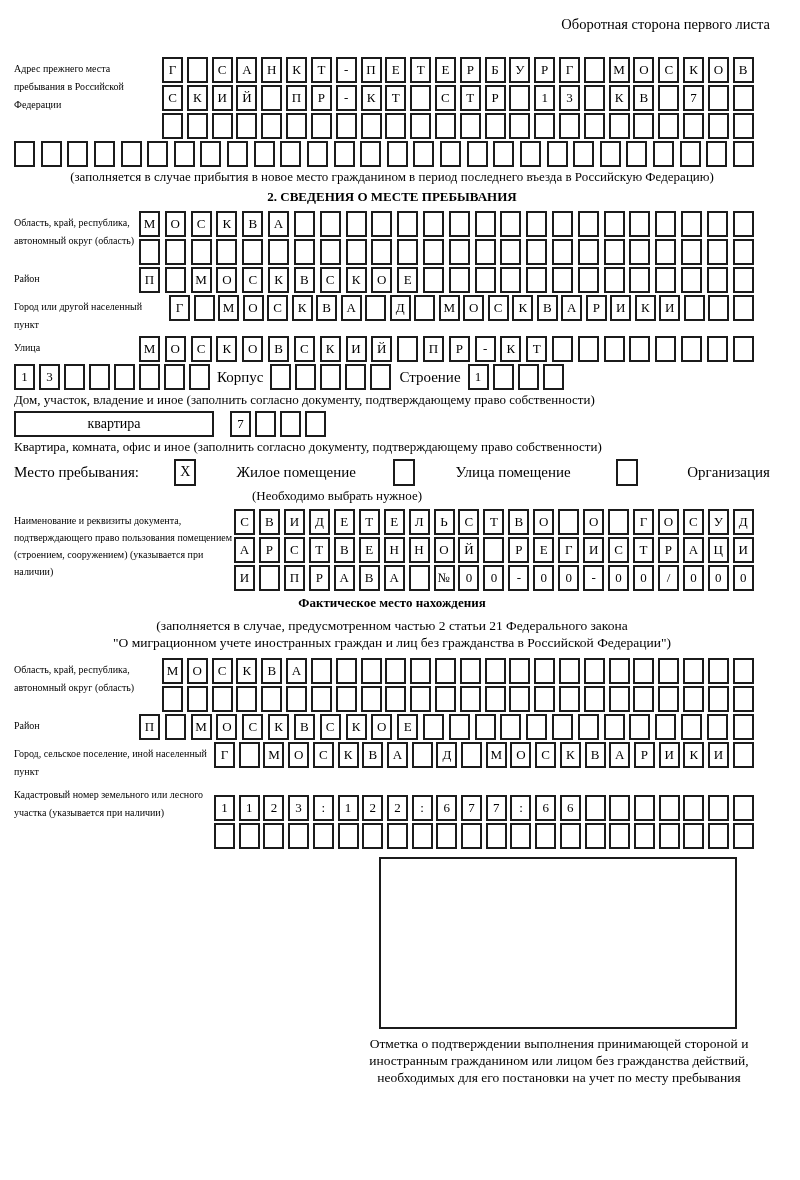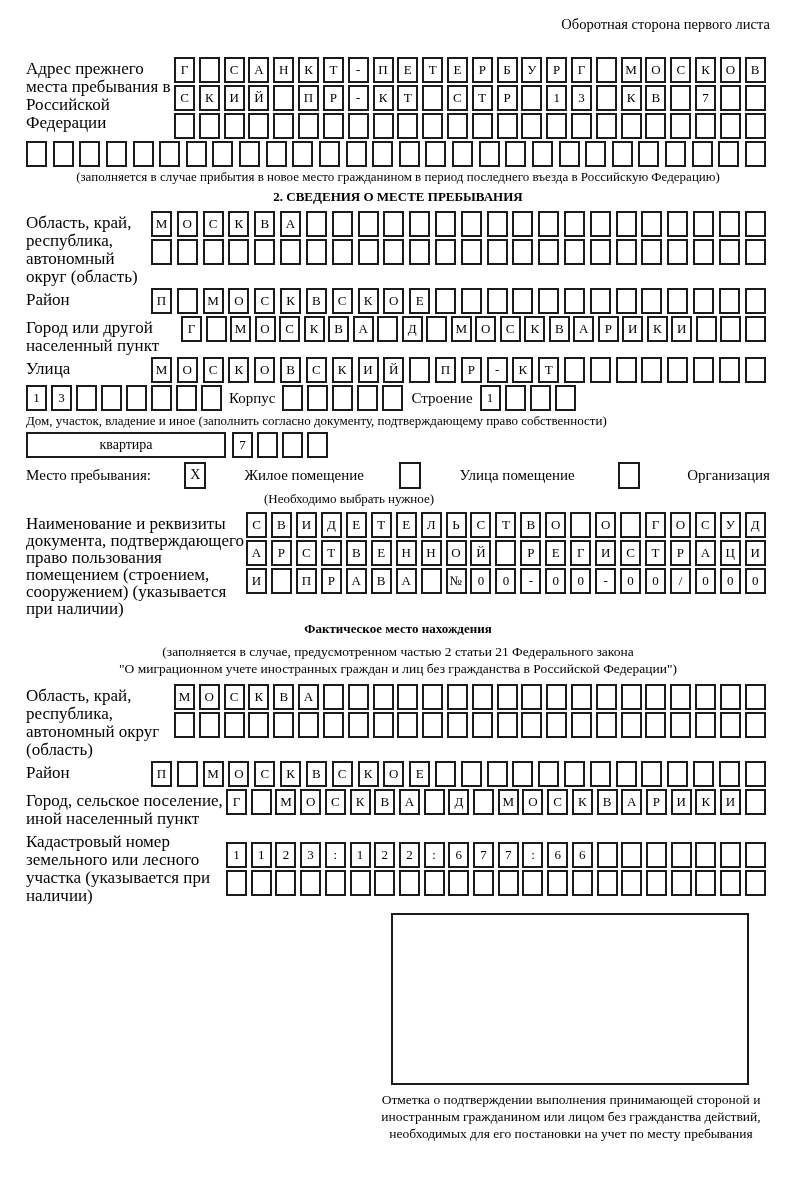--- a/index.html
+++ b/index.html
@@ -2,26 +2,26 @@
 <html><head>
 <meta charset="utf-8">
 <style>
   * { box-sizing: border-box; }
   html,body { margin:0; padding:0; background:#ffffff; }
   body {
     width:800px;
     color:#000;
     font-family:"Liberation Serif","DejaVu Serif",serif;
   }
-  .page { width:800px; height:1180px; padding:16px 30px 0 26px; overflow:hidden; background:#fff; }
+  .page { width:800px; height:1180px; padding:16px 30px 0 14px; overflow:hidden; background:#fff; }
 
   .header-note { text-align:right; font-size:14.5px; margin:0 0 24px 0; }
 
   .blk { display:flex; align-items:flex-start; margin-bottom:2px; }
-  .side-label { flex:none; font-size:17px; line-height:18px; padding-top:3px; }
+  .side-label { flex:none; font-size:10px; line-height:18px; padding-top:3px; }
   .w148{width:148px} .w125{width:125px} .w155{width:155px} .w220{width:220px} .w200{width:200px}
 
   .gridcol { display:flex; flex-direction:column; gap:2px; }
 
   .grid { display:flex; justify-content:space-between; }
   .grid.gap4 { display:inline-flex; justify-content:flex-start; gap:4px; }
   .w592{width:592px} .w615{width:615px} .w585{width:585px} .w740{width:740px} .w520{width:520px} .w540{width:540px}
 
   .cell {
     flex:none; width:21px; height:26px; border:2px solid #1b1b1b;
@@ -31,21 +31,21 @@
   .caption { font-size:13px; line-height:16px; margin:2px 0 3px 0; }
   .caption.center { text-align:center; }
 
   .sec-title { font-size:13px; font-weight:bold; text-align:center; margin:4px 0 6px 0; }
 
   .house-row { display:flex; align-items:center; margin:2px 0 1px 0; }
   .wide-box {
     flex:none; border:2px solid #1b1b1b; height:26px; line-height:21px;
     text-align:center; font-size:14px; background:#fff;
   }
-  .wb165{width:165px; margin-right:10px;} .wb200{width:200px; margin-right:6px;}
+  .wb165{width:165px; margin-right:10px;} .wb200{width:200px; margin-right:16px;}
   .inline-label { font-size:15px; margin:0 7px; white-space:nowrap; }
   .ml8{margin-left:8px}
 
   .stay-row { display:flex; align-items:center; font-size:15px; margin-top:4px;justify-content:space-between; }
   .cbox {
     flex:none; width:22px; height:27px; border:2px solid #1b1b1b;
     text-align:center; line-height:22px; font-size:14px; background:#fff;
   }
   .cb1{margin:0 13px 0 8px} .cb2{margin:0 13px 0 10px} .cb3{margin:0 22px 0 18px}
   .note { font-size:13px; margin:2px 0 5px 238px; }
@@ -363,20 +363,21 @@
 
   <div class="house-row">
     <span class="wide-box wb200">квартира</span>
     <span class="grid gap4">
         <span class="cell">7</span>
         <span class="cell">&nbsp;</span>
         <span class="cell">&nbsp;</span>
         <span class="cell">&nbsp;</span>
       </span>
   </div>
+  <div class="caption">Квартира, комната, офис и иное (заполнить согласно документу, подтверждающему право собственности)</div>
 
   <div class="stay-row">
     <span>Место пребывания:</span>
     <span class="cbox cb1">X</span>
     <span>Жилое помещение</span>
     <span class="cbox cb2"></span>
     <span>Улица помещение</span>
     <span class="cbox cb3"></span>
     <span>Организация</span>
   </div>

